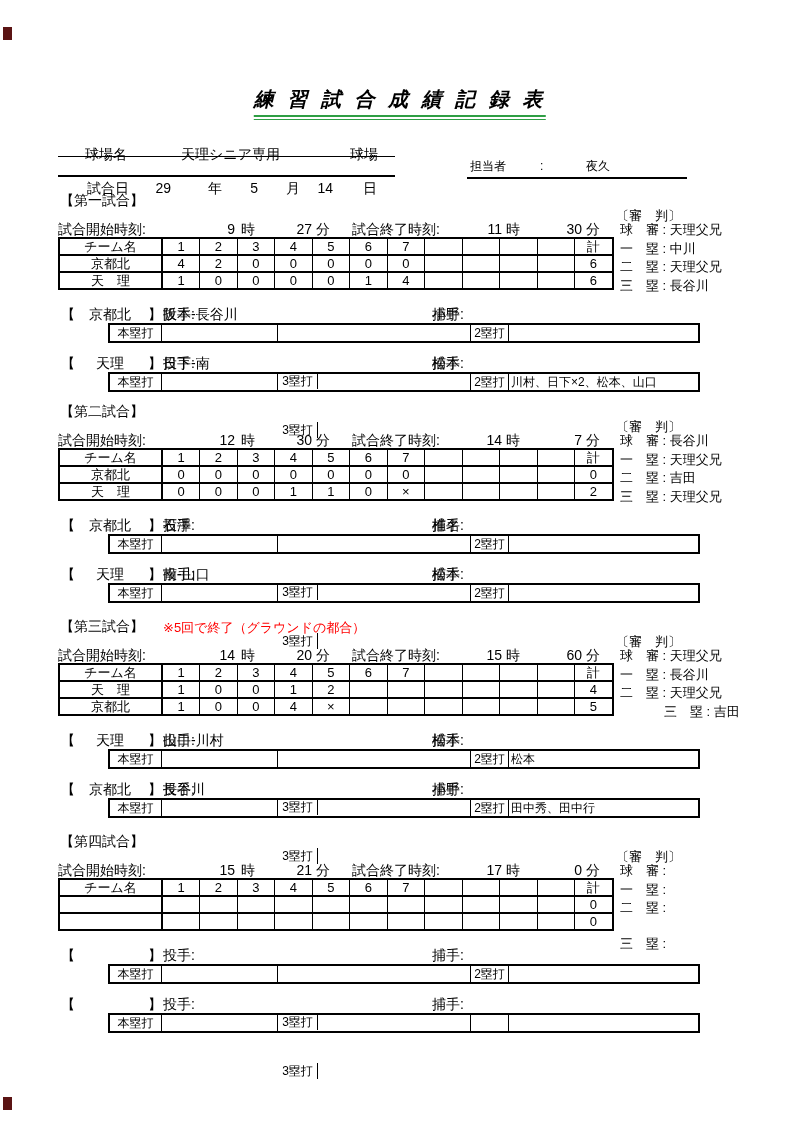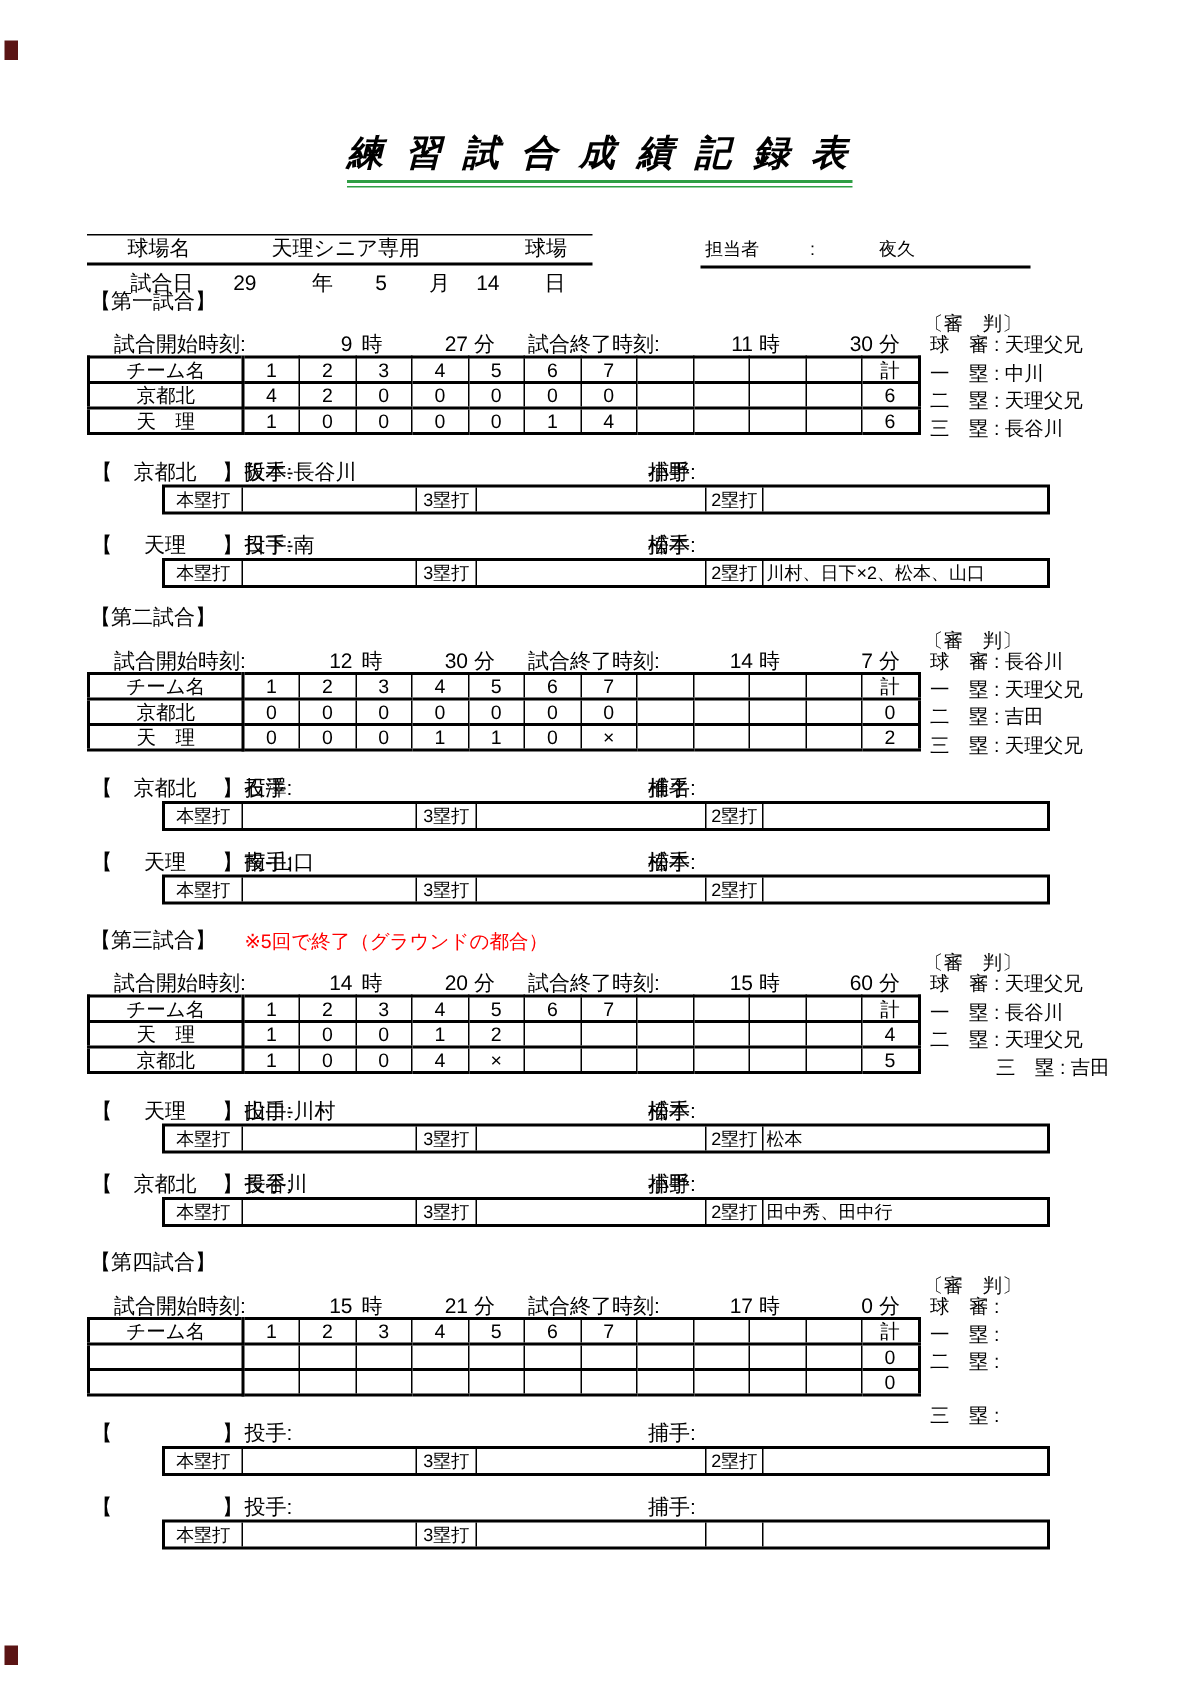--- a/index.html
+++ b/index.html
@@ -5,47 +5,47 @@
   html,body{margin:0;padding:0;background:#fff;}
   .page{position:relative;width:800px;height:1132px;background:#fff;overflow:hidden;
         font-family:"Liberation Sans","DejaVu Sans",sans-serif;color:#000;}
   
   .edge-mark{position:absolute;left:3px;width:9px;height:13px;background:#5b1414;}
   .edge-mark.top{top:27px;}
   .edge-mark.bottom{top:1097px;}
 
   
   .title{position:absolute;top:86px;left:50%;transform:translateX(-50%);
-         font-size:24px;font-weight:bold;font-style:italic;letter-spacing:4px;
+         font-size:20px;font-weight:bold;font-style:italic;letter-spacing:4px;
          white-space:nowrap;text-align:center;}
   .title-underline{margin-top:2px;height:2px;border-top:2px solid #2f9e44;border-bottom:1px solid #2f9e44;}
 
   
   .hdr-row{position:absolute;left:58px;width:337px;height:17px;font-size:14px;line-height:17px;}
   .hdr-row span{position:absolute;white-space:nowrap;}
-  .hdr-stadium{top:157px;}
+  .hdr-stadium{top:146px;}
   .hdr-date{top:158px;margin-top:22px;}
   .h-line1{position:absolute;top:156px;left:58px;width:337px;border-top:1px solid #000;}
   .h-line2{position:absolute;top:175px;left:58px;width:337px;border-top:2px solid #000;}
   .manager{position:absolute;top:158px;left:467px;width:220px;height:17px;font-size:12px;line-height:17px;}
   .manager span{position:absolute;white-space:nowrap;}
   .m-line{position:absolute;top:177px;left:467px;width:220px;border-top:2px solid #000;}
 
   
   .game{position:absolute;left:0;width:800px;height:215px;}
   .game-label{position:absolute;left:60px;top:0;font-size:14px;white-space:nowrap;}
   .game-note{position:absolute;left:163px;top:1px;font-size:13px;color:#ff0000;white-space:nowrap;}
   .ump-header{position:absolute;left:616px;top:15px;font-size:13px;white-space:nowrap;}
   .umpires{position:absolute;left:620px;top:0;width:180px;}
   .ump-row{position:absolute;left:0;font-size:13px;white-space:nowrap;}
 
   .time-row{position:absolute;left:58px;top:29px;width:554px;height:16px;font-size:14px;line-height:16px;}
   .time-row span{position:absolute;white-space:nowrap;}
   .tv{text-align:right;}
-  .s0{left:18px;text-align:center;}
+  .s0{left:0;text-align:center;}
   .s1{left:117px;width:60px;}
   .s2{left:183px;}
   .s3{left:200px;width:54px;}
   .s4{left:258px;}
   .s5{left:294px;}
   .s6{left:384px;width:60px;}
   .s7{left:448px;}
   .s8{left:464px;width:60px;}
   .s9{left:528px;}
 
@@ -62,21 +62,21 @@
   .b1{top:114px;} .b2{top:163px;}
   .battery-head{position:absolute;left:0;top:0;width:800px;height:16px;font-size:14px;line-height:16px;}
   .battery-head span{position:absolute;white-space:nowrap;}
   .bopen{left:61px;} .bteam{left:74px;width:72px;text-align:center;} .bclose{left:148px;}
   .bp{left:163px;} .bc{left:432px;}
   .batbox{position:absolute;left:108px;top:17px;width:592px;height:20px;border:2px solid #000;
           box-sizing:border-box;display:flex;}
   .batbox .cell{height:100%;box-sizing:border-box;border-right:1px solid #000;font-size:12px;
                 line-height:16px;overflow:hidden;white-space:nowrap;padding-left:2px;}
   .batbox .lbl{text-align:center;padding-left:0;}
-  .w0{width:52px;} .w1{width:116px;} .w2{width:40px;} .w3{width:153px;} .w4{width:38px;}
+  .w0{width:52px;} .w1{width:116px;} .w2{width:40px;margin-top:48px;} .w3{width:153px;} .w4{width:38px;}
   .w5{flex:1;border-right:none !important;}
 </style>
 </head>
 <body>
 
 <div class="page">
 
   <div class="edge-mark top"></div>
   <div class="edge-mark bottom"></div>
 

